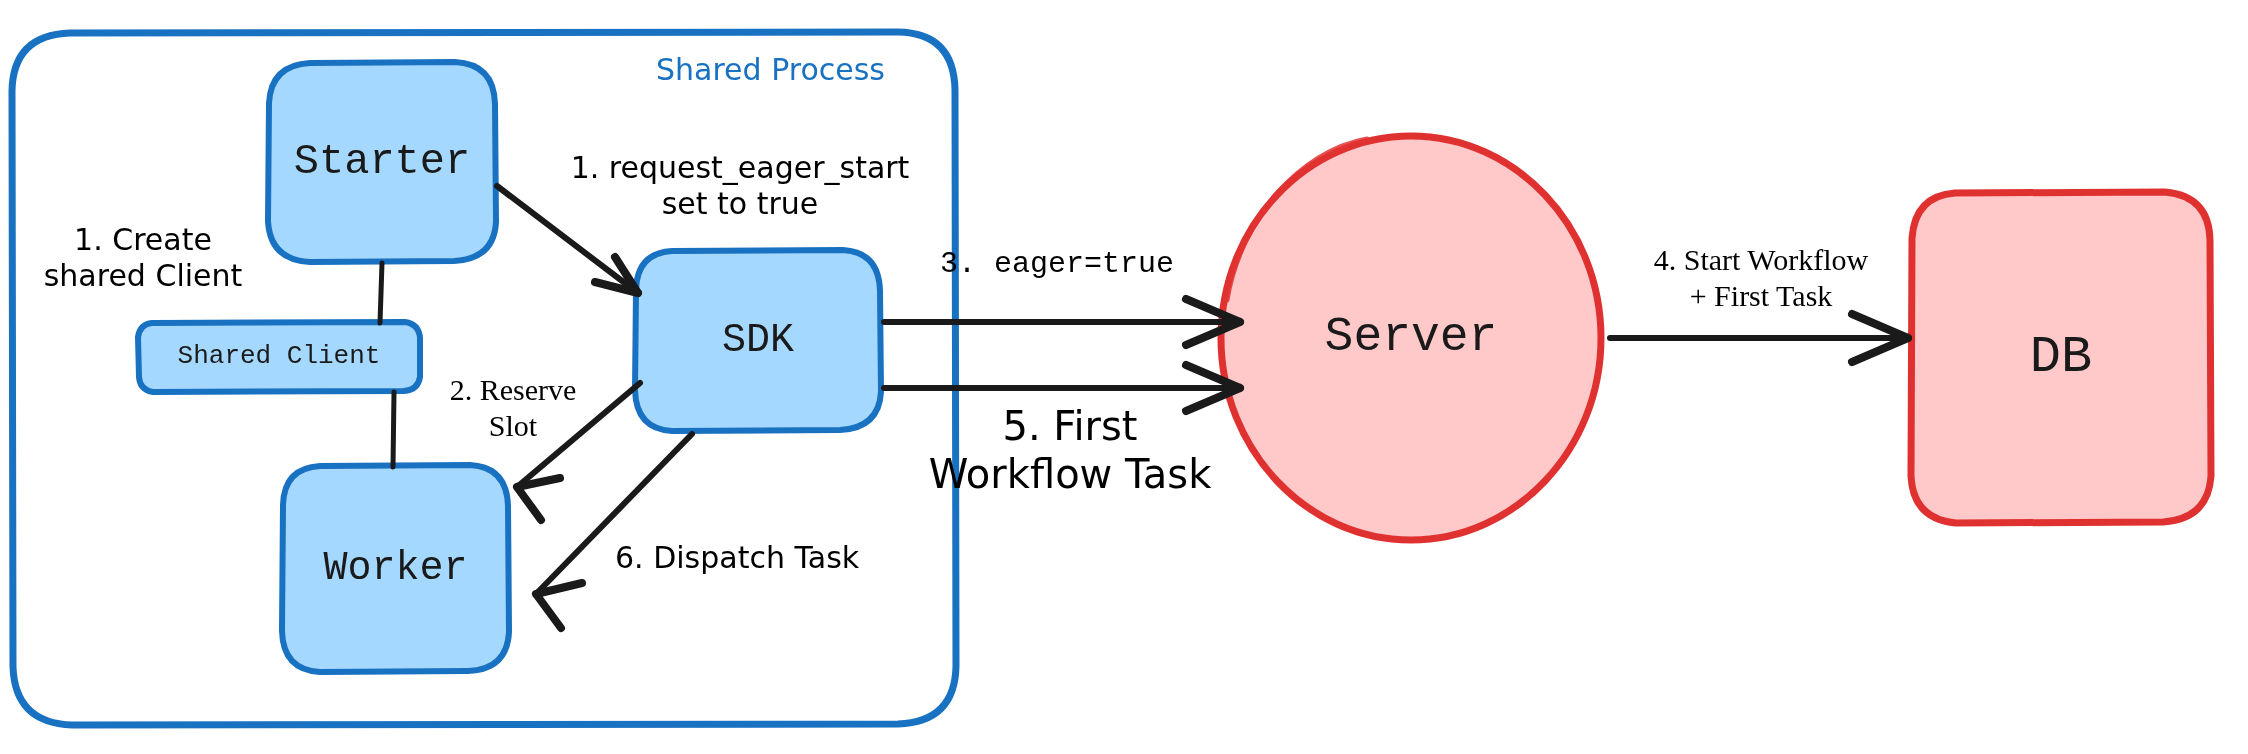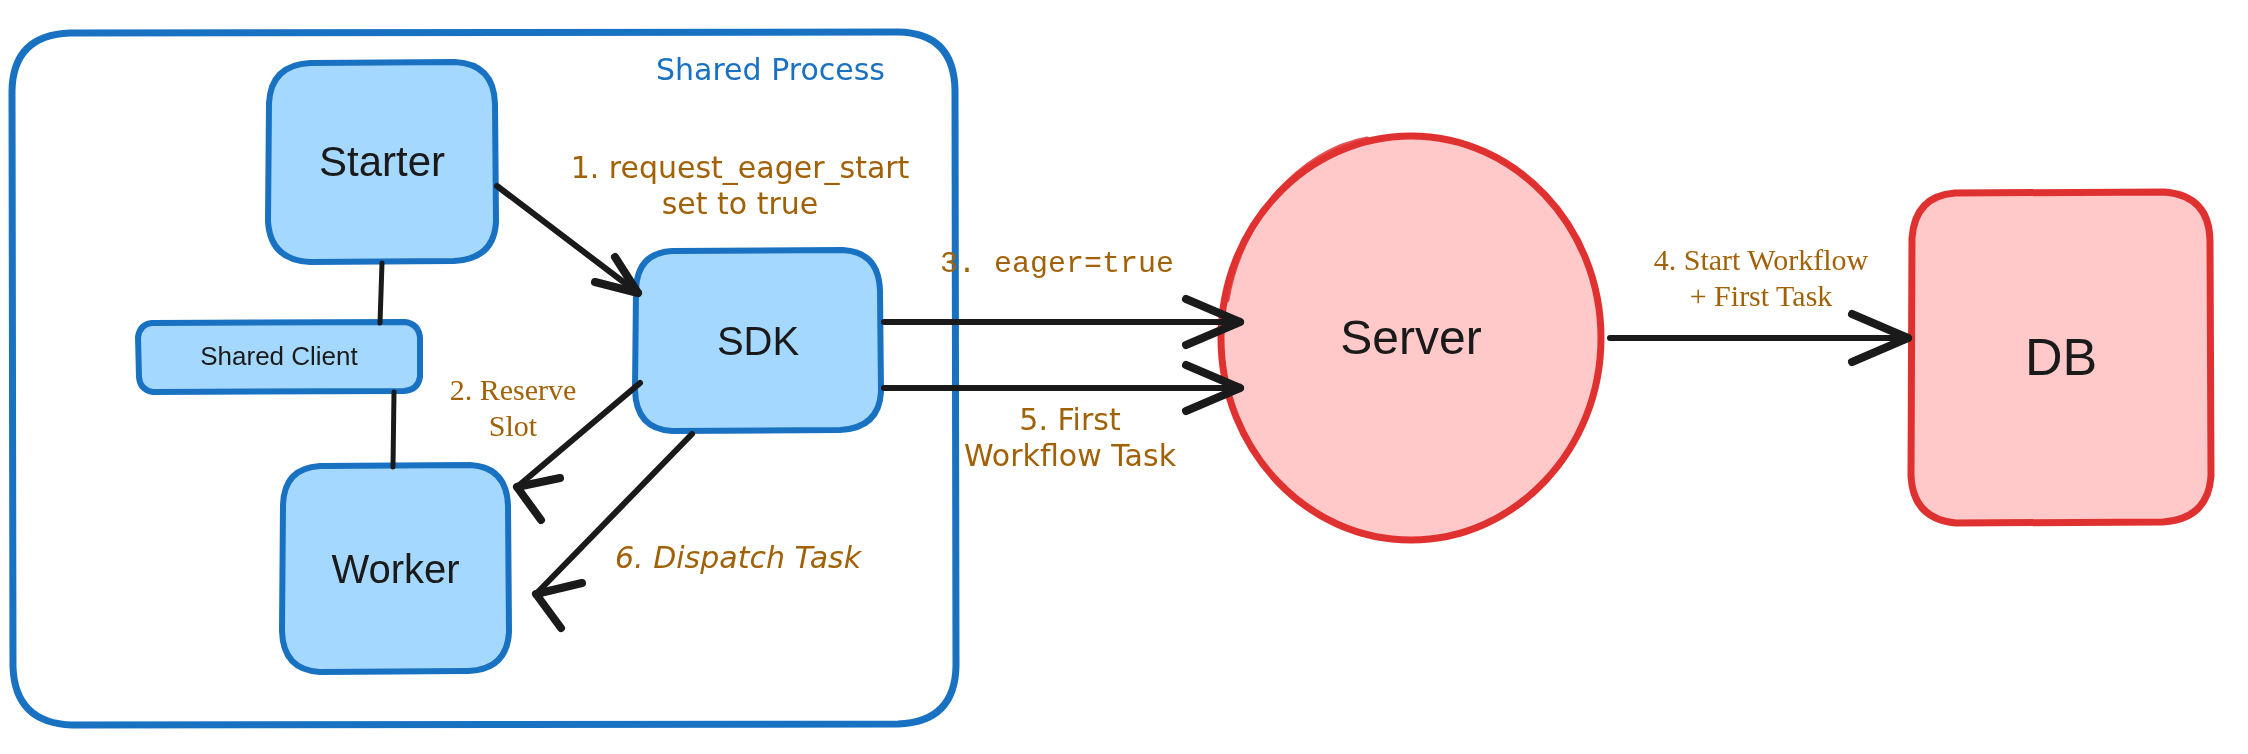--- a/index.html
+++ b/index.html
@@ -22,28 +22,28 @@
     width: 2248px;
     height: 754px;
   }
   .node-label {
     position: absolute;
     display: flex;
     align-items: center;
     justify-content: center;
     text-align: left;
     color: #1a1a1a;
-    font-family: Liberation Sans, sans-serif;
+    font-family: Liberation Mono, monospace;
     pointer-events: none;
     line-height: 1.15;
   }
   .edge-label {
     position: absolute;
     text-align: center;
-    color: #a16207;
+    color: #000000;
     font-family: "DejaVu Sans", sans-serif;
     line-height: 1.2;
     white-space: pre-line;
   }
   .group-title {
     position: absolute;
     color: #1971c2;
     font-family: "DejaVu Sans", sans-serif;
     white-space: nowrap;
   }
@@ -115,19 +115,21 @@
 set to true</div>
 
   <div class="edge-label" style="left:418px; top:372px; width:190px; font-size:30px;font-family:Liberation Serif, serif;">2. Reserve
 Slot</div>
 
   <div class="edge-label" style="left:940px; top:246px; width:260px; font-size:30px; text-align:left;font-family:Liberation Mono, monospace;">3. eager=true</div>
 
   <div class="edge-label" style="left:1596px; top:242px; width:330px; font-size:30px;font-family:Liberation Serif, serif;">4. Start Workflow
 + First Task</div>
 
-  <div class="edge-label" style="left:920px; top:402px; width:300px; font-size:30px;">5. First
+  <div class="edge-label" style="left:920px; top:402px; width:300px; font-size:40px;">5. First
 Workflow Task</div>
 
-  <div class="edge-label" style="left:615px; top:540px; width:300px; font-size:30px; text-align:left;font-style:italic;">6. Dispatch Task</div>
+  <div class="edge-label" style="left:615px; top:540px; width:300px; font-size:30px; text-align:left;">6. Dispatch Task</div>
 
+  <div class="edge-label" style="left:18px; top:222px; width:250px; font-size:30px;">1. Create
+shared Client</div>
 
 </div>
 
 </body></html>

